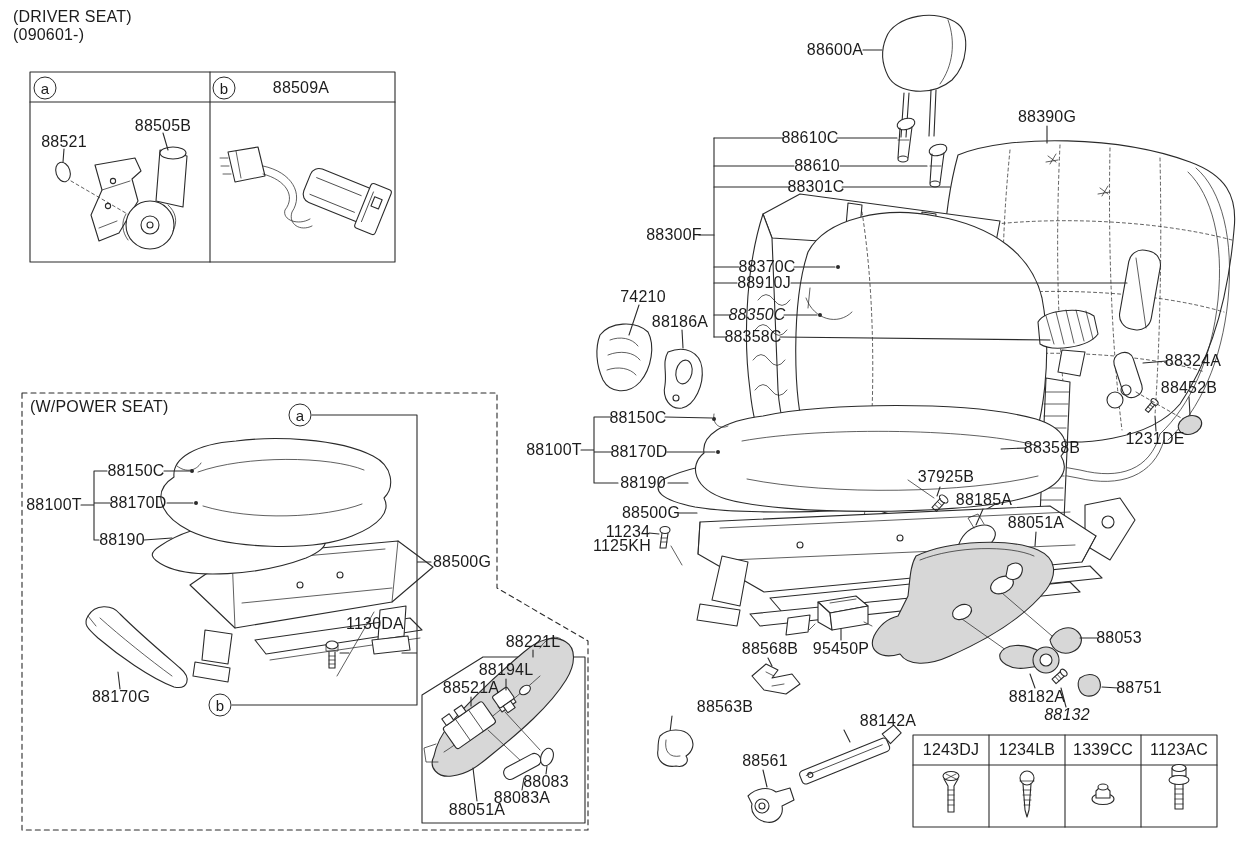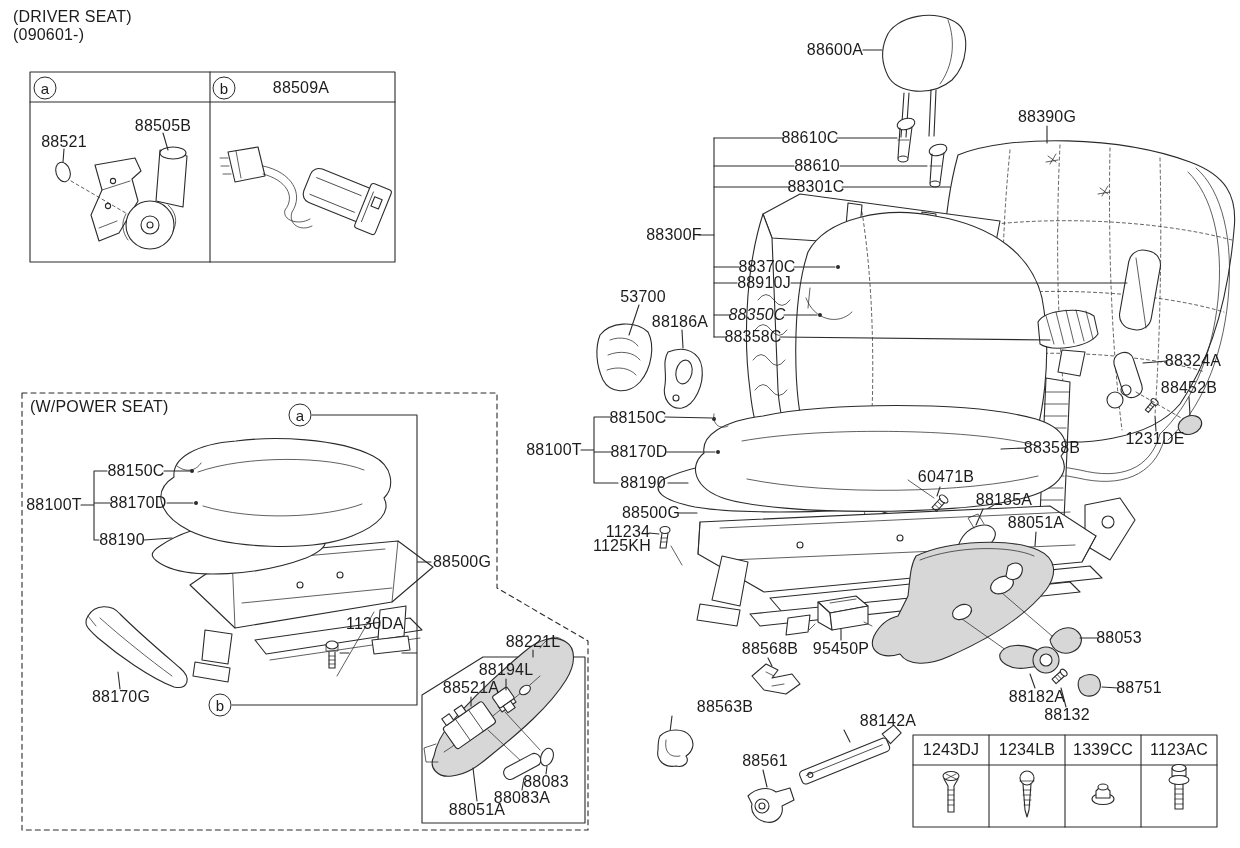--- a/index.html
+++ b/index.html
@@ -385,40 +385,40 @@
 <div class="lbl" style="left:835px;top:50px;">88600A</div>
 <div class="lbl" style="left:1047px;top:117px;text-align:center;">88390G</div>
 <div class="lbl" style="left:810px;top:138px;">88610C</div>
 <div class="lbl" style="left:817px;top:166px;">88610</div>
 <div class="lbl" style="left:816px;top:187px;">88301C</div>
 <div class="lbl" style="left:674px;top:235px;">88300F</div>
 <div class="lbl" style="left:767px;top:267px;">88370C</div>
 <div class="lbl" style="left:764px;top:283px;">88910J</div>
 <div class="lbl" style="left:757px;top:315px;font-style:italic;">88350C</div>
 <div class="lbl" style="left:753px;top:337px;">88358C</div>
-<div class="lbl" style="left:643px;top:297px;">53700</div>
+<div class="lbl" style="left:643px;top:297px;">74210</div>
 <div class="lbl" style="left:680px;top:322px;">88186A</div>
 <div class="lbl" style="left:1193px;top:361px;">88324A</div>
 <div class="lbl" style="left:1189px;top:388px;">88452B</div>
 <div class="lbl" style="left:1155px;top:439px;">1231DE</div>
 <div class="lbl" style="left:1052px;top:448px;">88358B</div>
 <div class="lbl" style="left:638px;top:418px;">88150C</div>
 <div class="lbl" style="left:639px;top:452px;">88170D</div>
 <div class="lbl" style="left:554px;top:450px;">88100T</div>
 <div class="lbl" style="left:643px;top:483px;">88190</div>
 <div class="lbl" style="left:651px;top:513px;">88500G</div>
 <div class="lbl" style="left:628px;top:532px;">11234</div>
 <div class="lbl" style="left:622px;top:546px;">1125KH</div>
-<div class="lbl" style="left:946px;top:477px;">60471B</div>
-<div class="lbl" style="left:984px;top:500px;margin-left:20px;">88185A</div>
+<div class="lbl" style="left:946px;top:477px;">37925B</div>
+<div class="lbl" style="left:984px;top:500px;">88185A</div>
 <div class="lbl" style="left:1036px;top:523px;">88051A</div>
 <div class="lbl" style="left:1119px;top:638px;text-align:right;">88053</div>
 <div class="lbl" style="left:1037px;top:697px;">88182A</div>
 <div class="lbl" style="left:1139px;top:688px;">88751</div>
-<div class="lbl" style="left:1067px;top:715px;">88132</div>
+<div class="lbl" style="left:1067px;top:715px;font-style:italic;">88132</div>
 <div class="lbl" style="left:770px;top:649px;">88568B</div>
 <div class="lbl" style="left:841px;top:649px;">95450P</div>
 <div class="lbl" style="left:840px;top:721px;margin-left:48px;">88142A</div>
 <div class="lbl" style="left:765px;top:761px;">88561</div>
 
 <div class="lbl" style="left:951px;top:750px;">1243DJ</div>
 <div class="lbl" style="left:1027px;top:750px;">1234LB</div>
 <div class="lbl" style="left:1103px;top:750px;">1339CC</div>
 <div class="lbl" style="left:1179px;top:750px;">1123AC</div>
 

